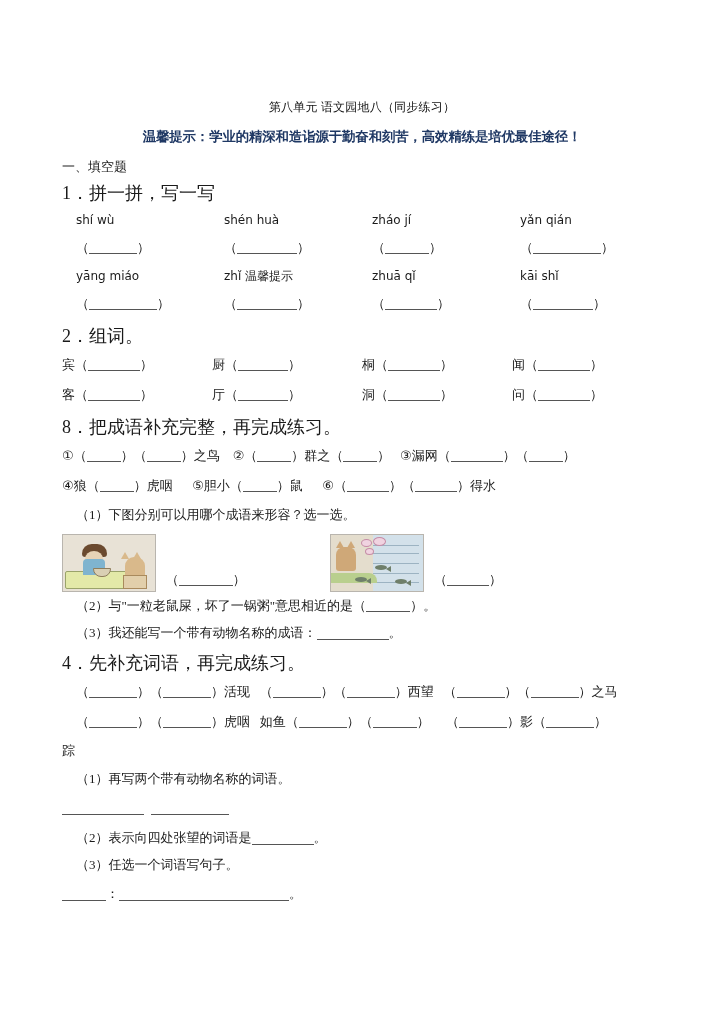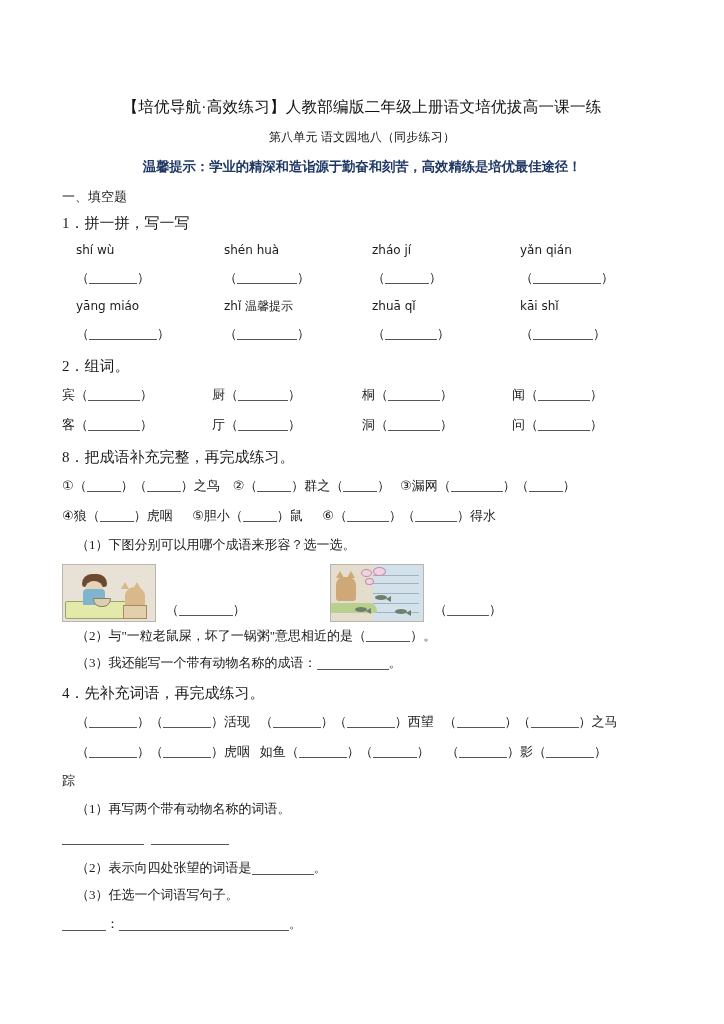--- a/index.html
+++ b/index.html
@@ -52,21 +52,21 @@
     white-space: nowrap;
   }
 
   
   .sec-head {
     font-size: 13px;
     line-height: 26px;
     margin-top: 2px;
   }
   .q-num {
-    font-size: 15px;
+    font-size: 18px;
     line-height: 27px;
   }
   .sub-q {
     font-size: 13px;
     line-height: 27px;
     padding-left: 14px;
   }
   .indent { padding-left: 14px; }
 
   .pinyin-row {
@@ -211,21 +211,20 @@
     display:inline-block; border-bottom:1px solid #555; height:13px; vertical-align:-3px;
   }
   .answer-row { font-size:13px; line-height:32px; padding-left:0; }
 </style>
 </head>
 <body>
 
 <div class="page">
   <div class="content">
 
-    <div class="title1">【培优导航·高效练习】人教部编版二年级上册语文培优拔高一课一练</div>
     <div class="title2">第八单元  语文园地八（同步练习）</div>
     <div class="tip" style="color: rgb(31, 56, 100);">温馨提示：学业的精深和造诣源于勤奋和刻苦，高效精练是培优最佳途径！</div>
 
     <div class="sec-head">一、填空题</div>
     <div class="q-num">1．拼一拼，写一写</div>
 
     <div class="pinyin-row">
       <span class="pinyin-cell">shí  wù</span><span class="pinyin-cell">shén huà</span><span class="pinyin-cell">zháo jí</span><span class="pinyin-cell">yǎn  qián</span>
     </div>
     <div class="pinyin-row" style="line-height:30px">

